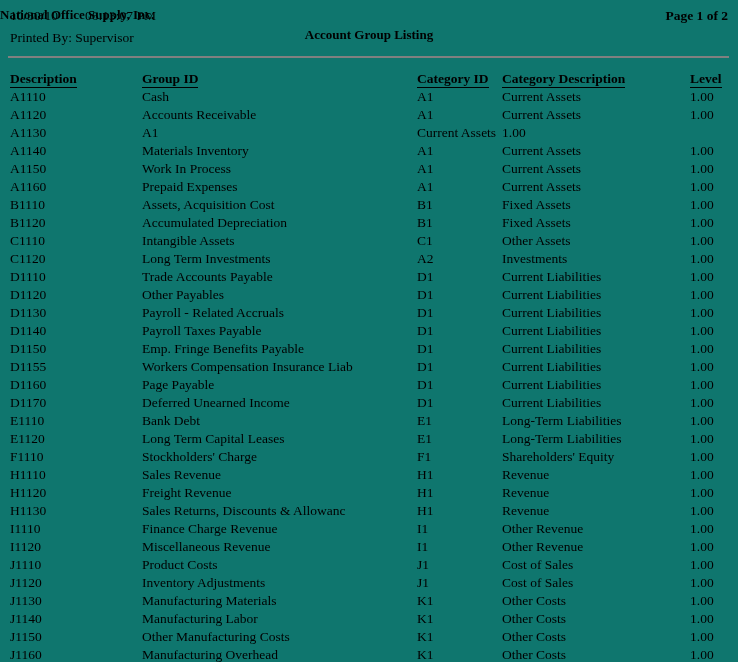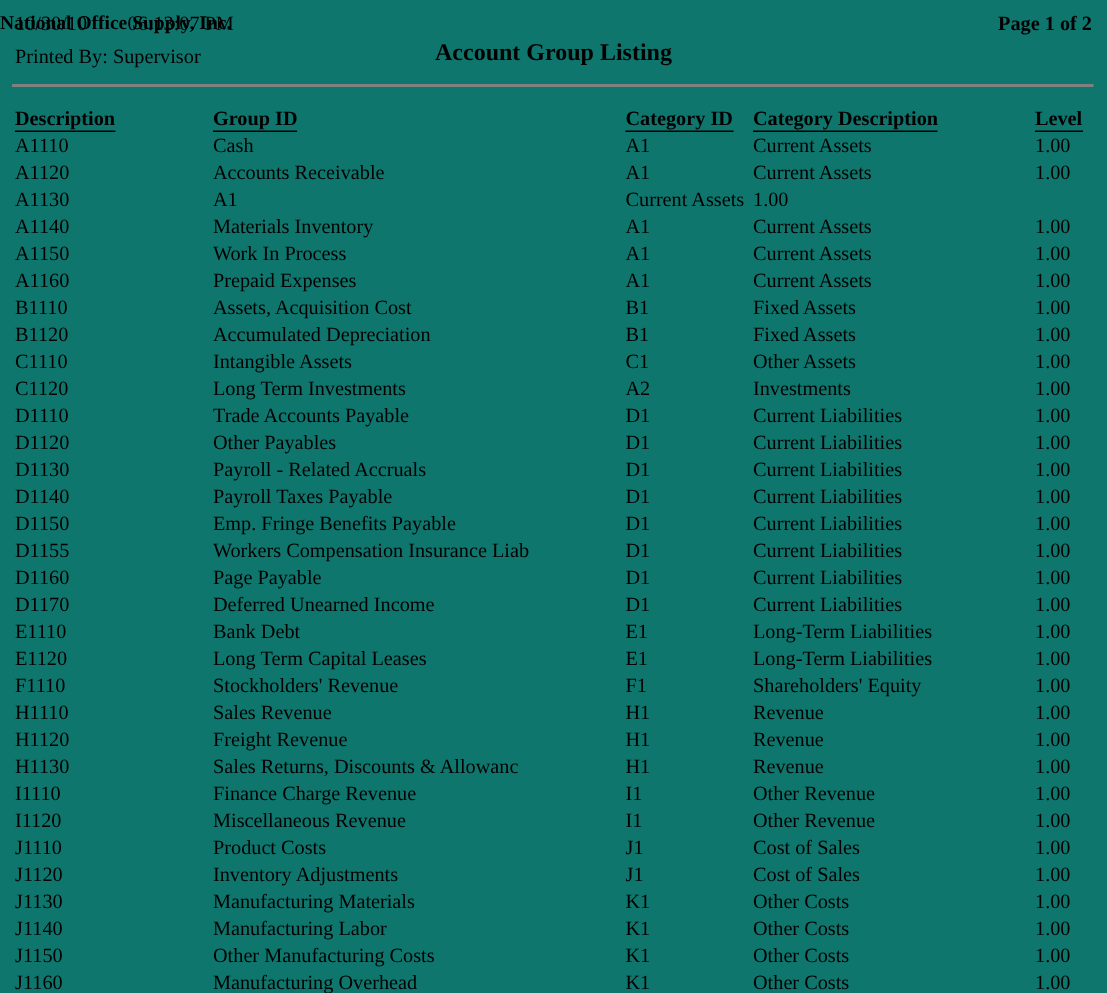--- a/index.html
+++ b/index.html
@@ -22,21 +22,21 @@
     position: relative;
     height: 58px;
   }
   .hdr-date      { position: absolute; left: 10px;  top: 8px; }
   .hdr-time      { position: absolute; left: 85px;  top: 8px; }
   .hdr-company   { position: absolute; left: 0; right: 0; top: 7px;
                    text-align: left; font-weight: bold; font-size: 13px; }
   .hdr-page      { position: absolute; right: 10px; top: 8px; font-weight: bold; }
   .hdr-printedby { position: absolute; left: 10px;  top: 30px; }
   .hdr-title     { position: absolute; left: 0; right: 0; top: 27px;
-                   text-align: center; font-weight: bold; font-size: 16px; }
+                   text-align: center; font-weight: bold; font-size: 13px; }
   .rule          { position: absolute; left: 8px; right: 9px; top: 56px;
                    height: 2px; }
   
   .grid-row {
     display: grid;
     grid-template-columns: 132px 275px 85px 188px 1fr;
     padding: 0 16px 0 10px;
     height: 18px;
     line-height: 18px;
     white-space: nowrap;
@@ -212,21 +212,21 @@
       </div>
       <div class="grid-row trow">
         <span class="col-groupid">E1120</span>
         <span class="col-desc">Long Term Capital Leases</span>
         <span class="col-catid">E1</span>
         <span class="col-catdesc">Long-Term Liabilities</span>
         <span class="col-level">1.00</span>
       </div>
       <div class="grid-row trow">
         <span class="col-groupid">F1110</span>
-        <span class="col-desc">Stockholders' Revenue</span>
+        <span class="col-desc">Stockholders' Charge</span>
         <span class="col-catid">F1</span>
         <span class="col-catdesc">Shareholders' Equity</span>
         <span class="col-level">1.00</span>
       </div>
       <div class="grid-row trow">
         <span class="col-groupid">H1110</span>
         <span class="col-desc">Sales Revenue</span>
         <span class="col-catid">H1</span>
         <span class="col-catdesc">Revenue</span>
         <span class="col-level">1.00</span>

